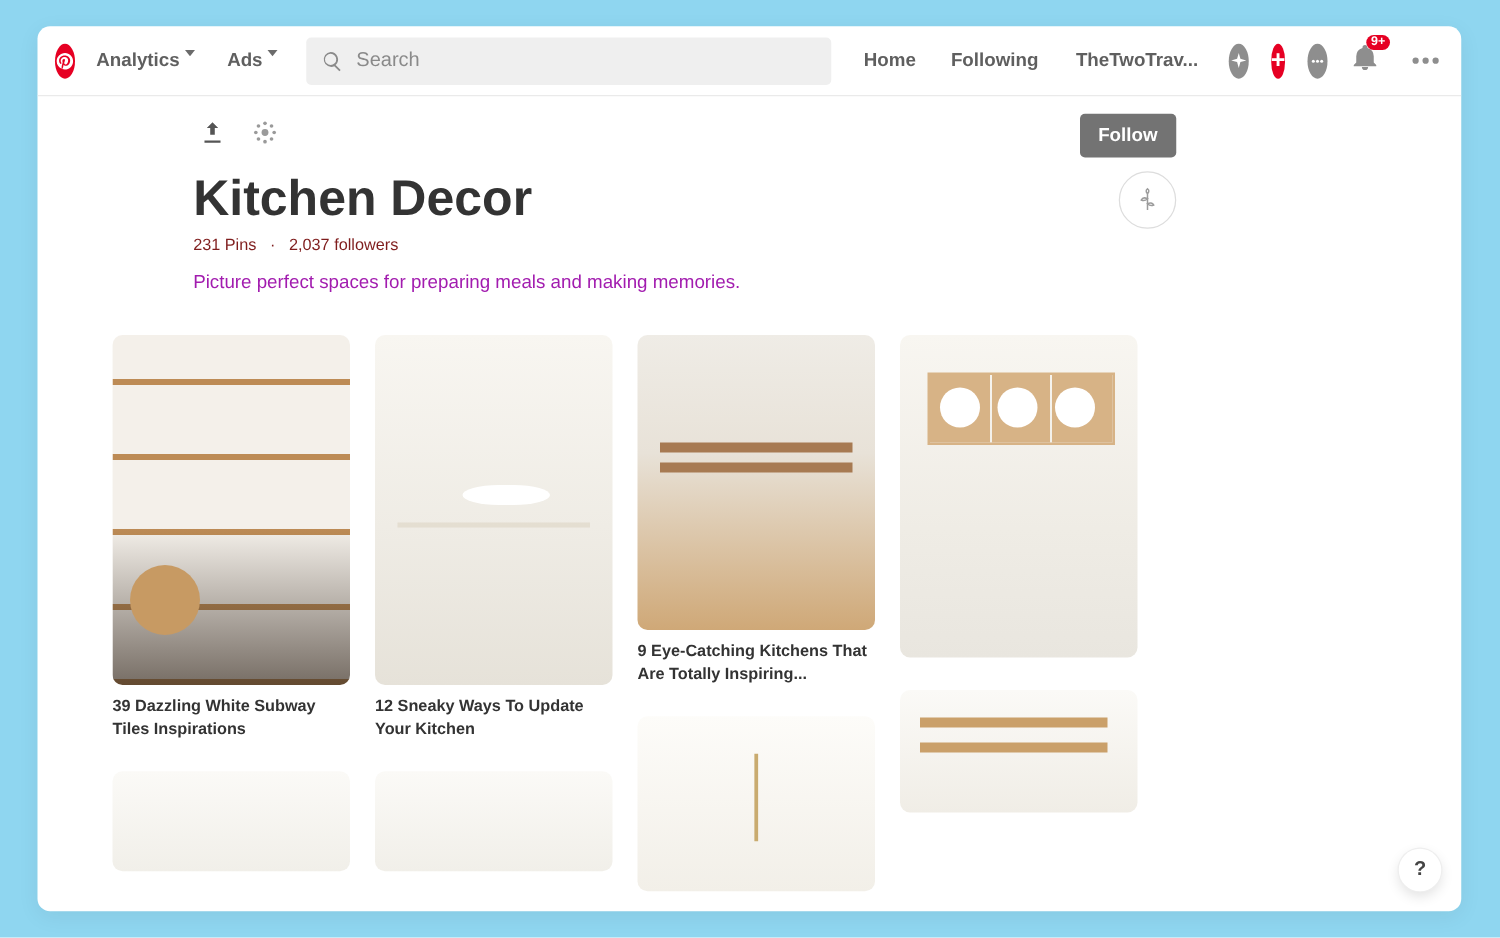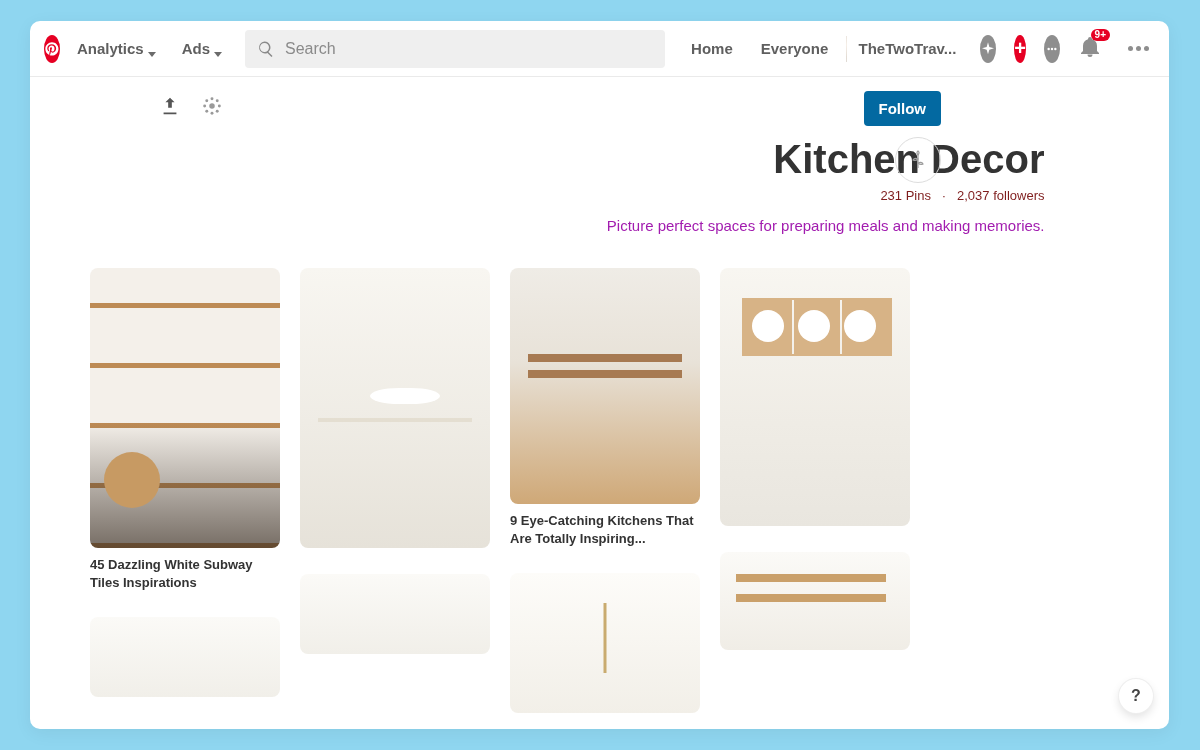--- a/index.html
+++ b/index.html
@@ -32,21 +32,21 @@
   }
   .logo-circle {
     width: 28px; height: 28px; border-radius: 50%;
     background: #e60023;
     display: flex; align-items: center; justify-content: center;
     font-weight: 800; color: #fff; font-size: 16px;
     cursor: pointer;
   }
   .menu-link {
     color: #5f5f5f; font-size: 15px; font-weight: 600;
-    display: flex; align-items: flex-end; gap: 4px;
+    display: flex; align-items: flex-start; gap: 4px;
     padding: 0 9px; cursor: pointer;
   }
   .menu-link .chev { width:0;height:0;border-left:4px solid transparent;border-right:4px solid transparent;border-top:5px solid #6b6b6b; }
   .search-wrap {
     flex: 0 0 auto;
     margin-left: 6px;
     width: 420px; height: 38px;
     background: #efefef;
     border-radius: 4px;
     display: flex; align-items: center;
@@ -84,26 +84,26 @@
     border-radius: 999px; padding: 1px 4px; line-height: 1;
   }
   .more-dots { display: flex; gap: 3px; margin-left: 12px; cursor: pointer; padding: 6px;}
   .more-dots span { width: 5px; height: 5px; border-radius: 50%; background: #8e8e8e; }
 
   
   .board-head {
     padding: 18px 0 0 0;
     position: relative;
   }
-  .board-inner { margin: 0 auto; width: 890px; position: relative; text-align: right; }
+  .board-inner { margin: 0 auto; width: 890px; position: relative; }
   .tool-row { display: flex; gap: 20px; align-items: center; margin-left: 4px; }
   .tool-icon { width: 22px; height: 22px; color: #5a5a5a; cursor: pointer; }
   .follow-btn {
     position: absolute; right: 228px; top: 14px;
-    background: #0369a1; color: #fff; font-weight: 700;
+    background: #737373; color: #fff; font-weight: 700;
     font-size: 15px; padding: 9px 15px; border-radius: 4px; cursor: pointer; border:none;margin-left:32px;
   }
   .board-title {
     font-size: 40px; font-weight: 800; color: #333; margin-top: 20px;
   }
   .board-meta { color: #7f1d1d; font-size: 13px; margin-top: 6px; }
   .board-desc { color: #a21caf; font-size: 15px; margin-top: 14px; }
   .board-avatar {
     position: absolute; right: 228px; top: 60px;
     width: 46px; height: 46px; border-radius: 50%;
@@ -191,21 +191,21 @@
       <span class="chev"></span>
     </div>
     <div class="search-wrap">
       <svg width="18" height="18" viewBox="0 0 24 24" fill="#8a8a8a">
           <path d="M10 2a8 8 0 015.3 13.9l5.4 5.4-1.4 1.4-5.4-5.4A8 8 0 1110 2zm0 2a6 6 0 100 12 6 6 0 000-12z"></path>
         </svg>
       <input class="search-input" placeholder="Search" style="">
     </div>
     <div class="spacer"></div>
     <div class="nav-link">Home</div>
-    <div class="nav-link">Everyone</div>
+    <div class="nav-link">Following</div>
     <div class="avatar-dot"></div>
     <div class="username">TheTwoTrav...</div>
     <div class="circle-btn circle-gray">
       <svg width="16" height="16" viewBox="0 0 24 24" fill="#fff">
           <path d="M12 2l2 7 7 2-7 2-2 7-2-7-7-2 7-2 2-7z"></path>
         </svg>
     </div>
     <div class="circle-btn circle-red">+</div>
     <div class="circle-btn circle-gray">
       <svg width="16" height="16" viewBox="0 0 24 24" fill="#fff">
@@ -263,29 +263,30 @@
           <path d="M12 15c2-1 4-1 5 1-2 1-4 0-5-1z"></path>
           <path d="M12 7c-1.4-1.4-1.4-3 0-4 1.4 1 1.4 2.6 0 4z"></path>
         </svg>
     </div>
   </div>
 
   <div class="grid">
     <div class="col">
       <div class="pin">
         <div class="pin-img p1"></div>
-        <div class="pin-title">45 Dazzling White Subway Tiles Inspirations</div>
+        <div class="pin-title">39 Dazzling White Subway Tiles Inspirations</div>
       </div>
       <div class="pin">
         <div class="pin-img p6" style="height:80px"></div>
       </div>
     </div>
     <div class="col">
       <div class="pin">
         <div class="pin-img p2"></div>
+        <div class="pin-title">12 Sneaky Ways To Update Your Kitchen</div>
       </div>
       <div class="pin">
         <div class="pin-img p6" style="height:80px"></div>
       </div>
     </div>
     <div class="col">
       <div class="pin">
         <div class="pin-img p3"></div>
         <div class="pin-title">9 Eye-Catching Kitchens That Are Totally Inspiring...</div>
       </div>

